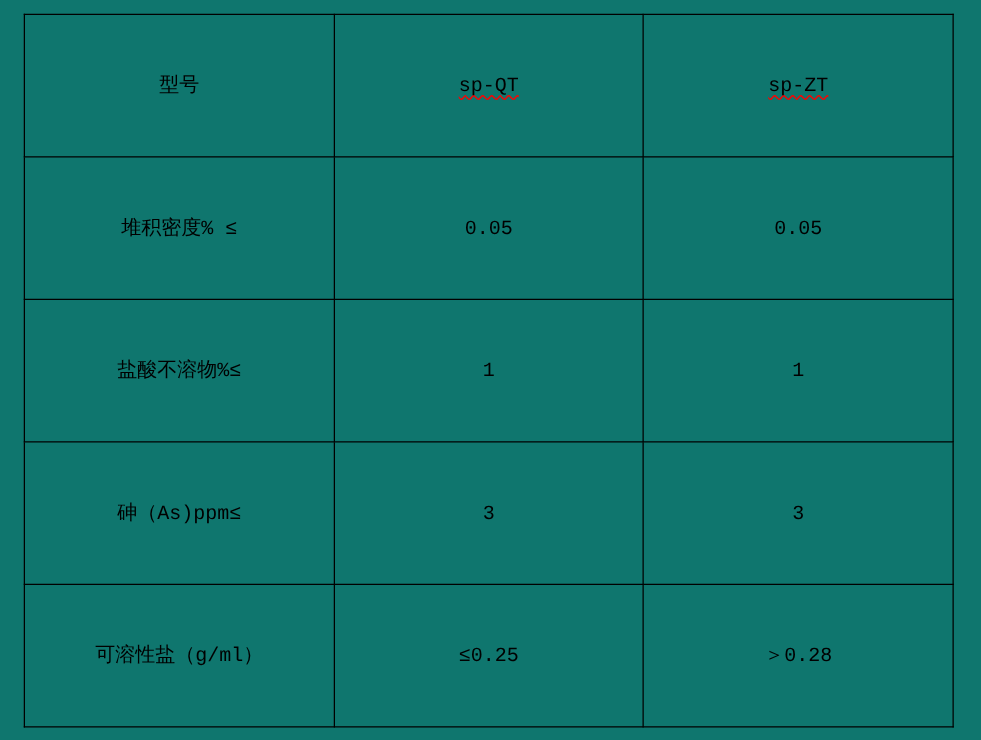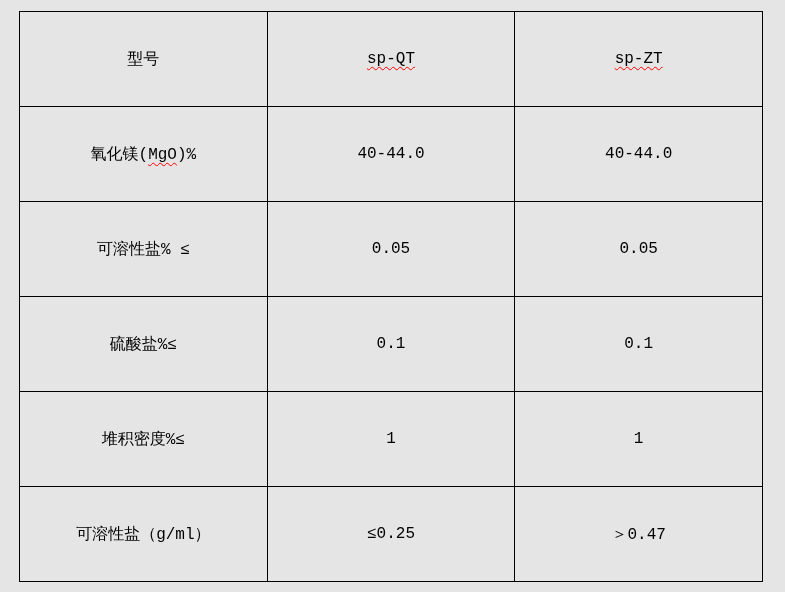--- a/index.html
+++ b/index.html
@@ -9,21 +9,21 @@
   }
   body {
     width: 785px;
     height: 592px;
     font-family: "Liberation Mono", "DejaVu Sans Mono", monospace;
   }
   .sheet {
     position: relative;
     width: 785px;
     height: 592px;
-    background: #e5e5e5;
+    background: #0f766e;
     overflow: hidden;
   }
   table.spec {
     position: absolute;
     left: 19px;
     top: 11px;
     width: 744px;
     height: 571px;
     border-collapse: collapse;
     table-layout: fixed;
@@ -56,39 +56,34 @@
 
 <div class="sheet">
   <table class="spec">
     <tbody>
         <tr>
           <td><span class="seg">型号</span></td>
           <td><span class="seg wavy">sp-QT</span></td>
           <td><span class="seg wavy">sp-ZT</span></td>
         </tr>
         <tr>
-          <td><span class="seg">氧化镁(</span><span class="seg wavy">MgO</span><span class="seg">)%</span></td>
-          <td><span class="seg">40-44.0</span></td>
-          <td><span class="seg">40-44.0</span></td>
-        </tr>
-        <tr>
-          <td><span class="seg">可溶性盐% ≤</span></td>
+          <td><span class="seg">堆积密度% ≤</span></td>
           <td><span class="seg">0.05</span></td>
           <td><span class="seg">0.05</span></td>
         </tr>
         <tr>
-          <td><span class="seg">硫酸盐%≤</span></td>
-          <td><span class="seg">0.1</span></td>
-          <td><span class="seg">0.1</span></td>
-        </tr>
-        <tr>
-          <td><span class="seg">堆积密度%≤</span></td>
+          <td><span class="seg">盐酸不溶物%≤</span></td>
           <td><span class="seg">1</span></td>
           <td><span class="seg">1</span></td>
         </tr>
         <tr>
+          <td><span class="seg">砷（As)ppm≤</span></td>
+          <td><span class="seg">3</span></td>
+          <td><span class="seg">3</span></td>
+        </tr>
+        <tr>
           <td><span class="seg">可溶性盐（g/ml）</span></td>
           <td><span class="seg">≤0.25</span></td>
-          <td><span class="seg">＞0.47</span></td>
+          <td><span class="seg">＞0.28</span></td>
         </tr>
       </tbody>
   </table>
 </div>
 
 </body></html>

